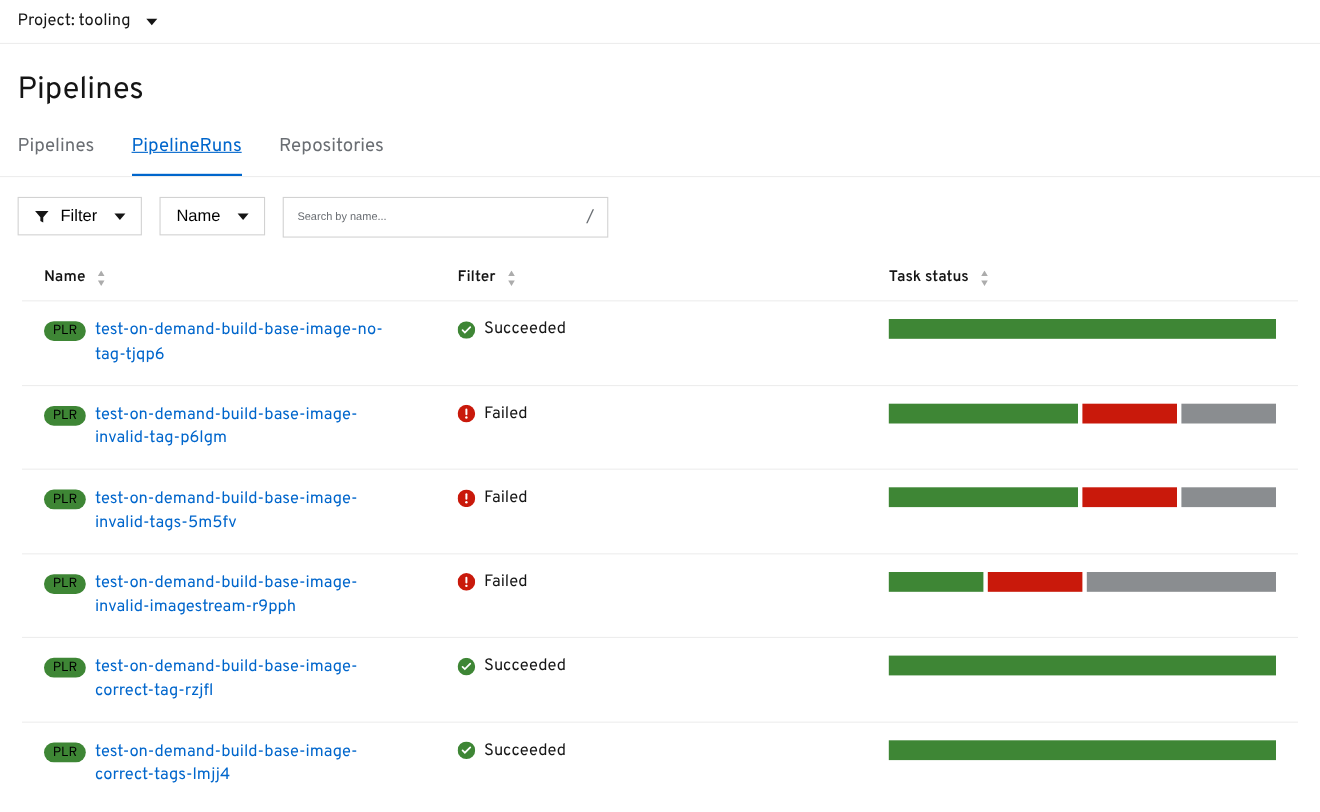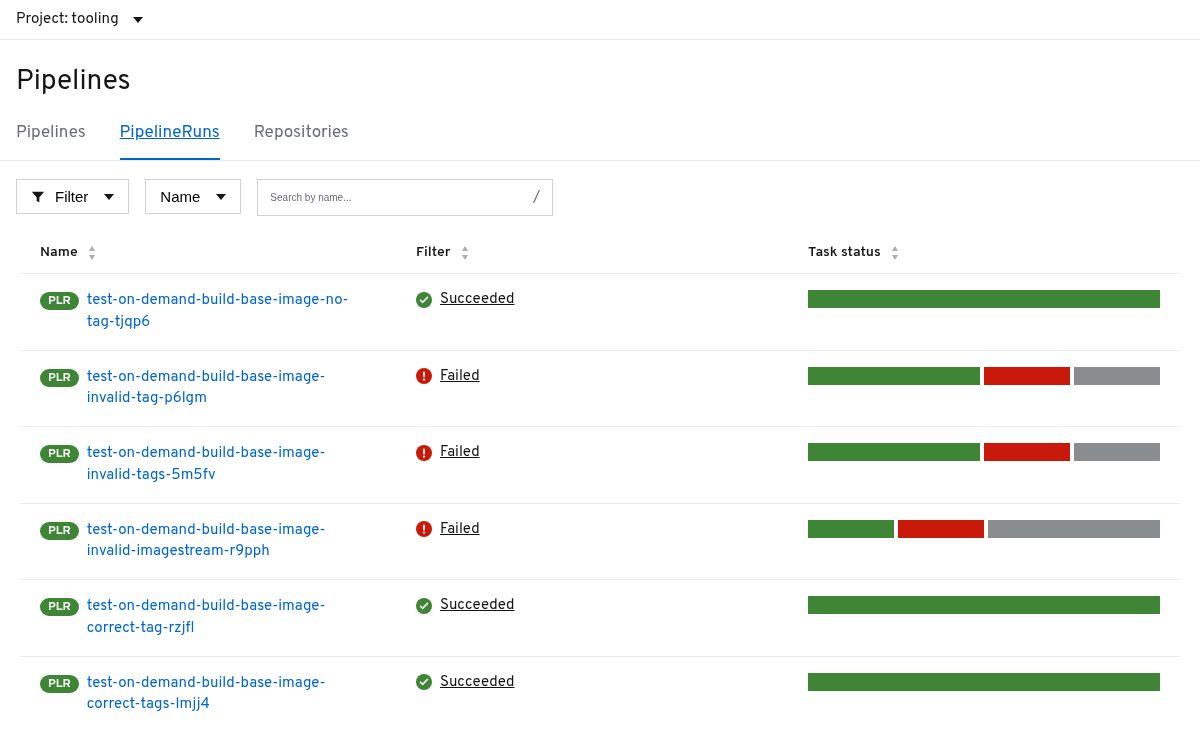--- a/index.html
+++ b/index.html
@@ -107,37 +107,37 @@
     .trow {
       display: flex;
       padding: 16px 20px;
       border-bottom: 1px solid #ededed;
       align-items: flex-start;
     }
     .trow:last-child { border-bottom: none; }
     .name-cell { width: 376px; display: flex; align-items: flex-start; gap: 8px; }
     .plr-badge {
       background: #3e8635;
-      color: #ffffff;
+      color: #000000;
       font-size: 12px;
-      font-weight: 700;
+      font-weight: 400;
       padding: 1px 8px;
       border-radius: 11px;
       flex-shrink: 0;
       margin-top: 2px;
     }
     .run-link {
       color: #0066cc;
       text-decoration: none;
       word-break: break-word;
       max-width: 268px;
       line-height: 1.45;
       font-size: 15px;
     }
-    .status-cell { width: 392px; display: flex; align-items: center; gap: 8px; font-size: 15px; text-decoration: underline; }
+    .status-cell { width: 392px; display: flex; align-items: center; gap: 8px; font-size: 15px; }
     .status-icon { width: 16px; height: 16px; flex-shrink: 0; }
     .task-cell { flex: 1; display: flex; gap: 4px; height: 18px; align-items: center; }
     .seg { height: 18px; }
     .seg.green { background: #3e8635; }
     .seg.red { background: #c9190b; }
     .seg.grey { background: #8a8d90; }
   </style>
 </head>
 <body>
 

